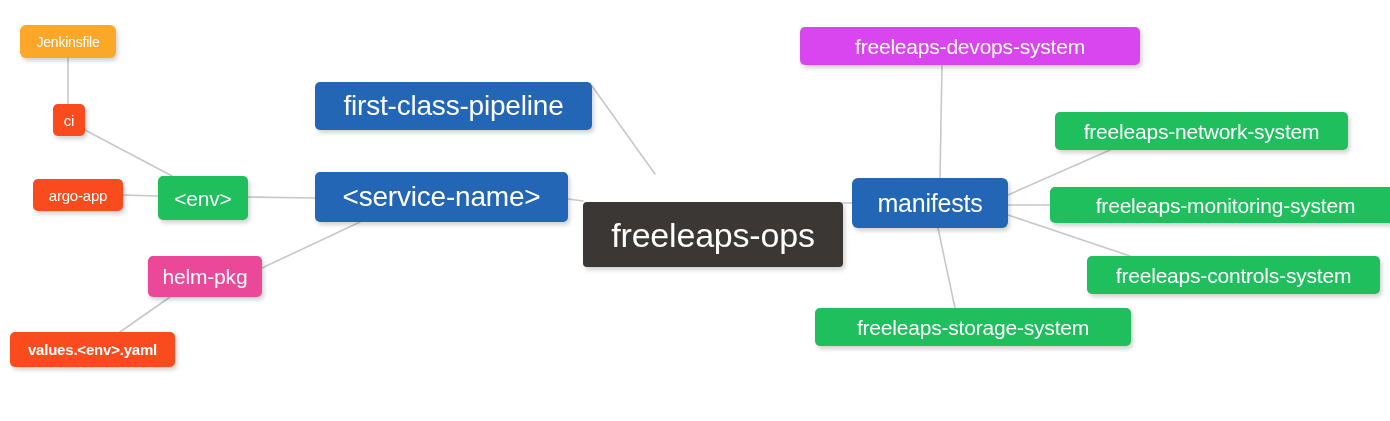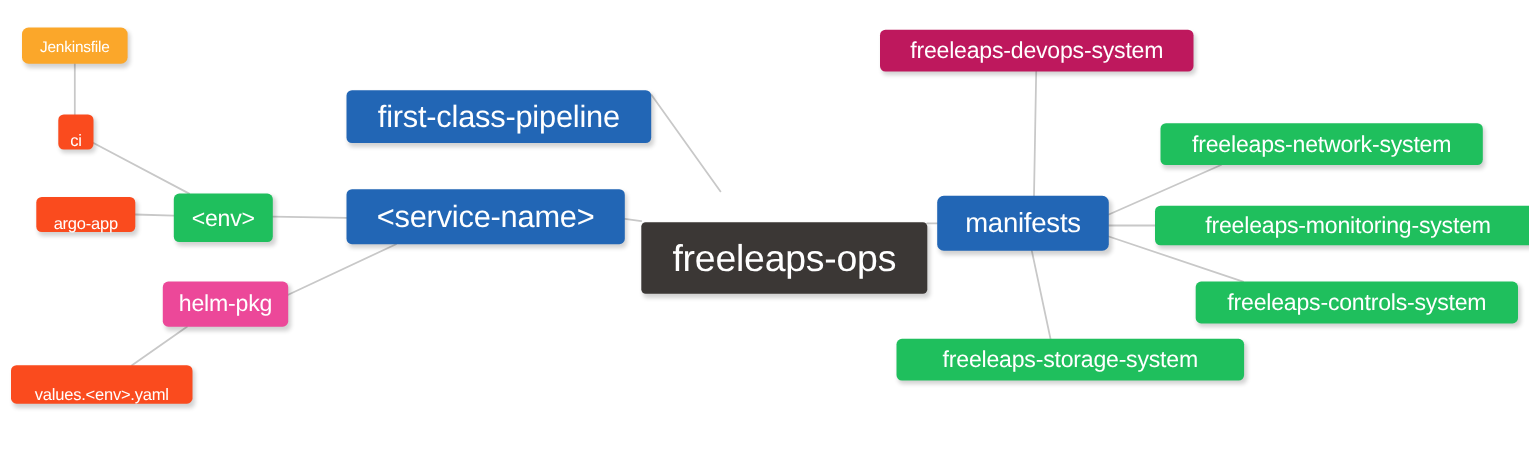--- a/index.html
+++ b/index.html
@@ -41,21 +41,21 @@
   }
   .node-label {
     display: block;
     white-space: nowrap;
   }
   
   .tier-root   { font-size: 34px; border-radius: 4px; }
   .tier-major  { font-size: 28px; border-radius: 5px; }
   .tier-mid    { font-size: 25px; border-radius: 6px; }
   .tier-leaf   { font-size: 21px; border-radius: 5px; }
-  .tier-small  { font-size: 15px; border-radius: 5px; align-items: flex-end; }
+  .tier-small  { font-size: 15px; border-radius: 5px; }
   .tier-tiny   { font-size: 14px; border-radius: 6px; }
 </style>
 </head>
 <body>
 
 <div id="canvas">
   <svg id="edge-layer" viewBox="0 0 1390 421" preserveAspectRatio="none">
       <path d="M 655 174 L 592 86" stroke="#c8c8c8" stroke-width="1.6" fill="none" stroke-linecap="round"></path>
       <path d="M 583 201 L 568 199" stroke="#c8c8c8" stroke-width="1.6" fill="none" stroke-linecap="round"></path>
       <path d="M 315 198 L 248 197" stroke="#c8c8c8" stroke-width="1.6" fill="none" stroke-linecap="round"></path>
@@ -92,24 +92,24 @@
       </div>
       <div class="node tier-small" style="left: 53px; top: 104px; width: 32px; height: 32px; background: rgb(250, 75, 30);">
         <span class="node-label">ci</span>
       </div>
       <div class="node tier-small" style="left: 33px; top: 179px; width: 90px; height: 32px; background: rgb(250, 75, 30);">
         <span class="node-label">argo-app</span>
       </div>
       <div class="node tier-tiny" style="left: 20px; top: 25px; width: 96px; height: 33px; background: rgb(251, 167, 42);">
         <span class="node-label">Jenkinsfile</span>
       </div>
-      <div class="node tier-small" style="left: 10px; top: 332px; width: 165px; height: 35px; background: rgb(250, 75, 30);">
+      <div class="node tier-small" style="left: 10px; top: 332px; width: 165px; height: 35px; background: rgb(250, 75, 30); font-weight: bold;">
         <span class="node-label">values.&lt;env&gt;.yaml</span>
       </div>
-      <div class="node tier-leaf" style="left: 800px; top: 27px; width: 285px; height: 38px; background: #be185d; text-align: center;">
+      <div class="node tier-leaf" style="left: 800px; top: 27px; width: 340px; height: 38px; background: #d946ef; text-align: center;">
         <span class="node-label">freeleaps-devops-system</span>
       </div>
       <div class="node tier-leaf" style="left: 1055px; top: 112px; width: 293px; height: 38px; background: rgb(31, 191, 93);">
         <span class="node-label">freeleaps-network-system</span>
       </div>
       <div class="node tier-leaf" style="left: 1050px; top: 187px; width: 351px; height: 36px; background: rgb(31, 191, 93);">
         <span class="node-label">freeleaps-monitoring-system</span>
       </div>
       <div class="node tier-leaf" style="left: 1055px; top: 256px; width: 293px; height: 38px; background: rgb(31, 191, 93); margin-left: 32px;">
         <span class="node-label">freeleaps-controls-system</span>

